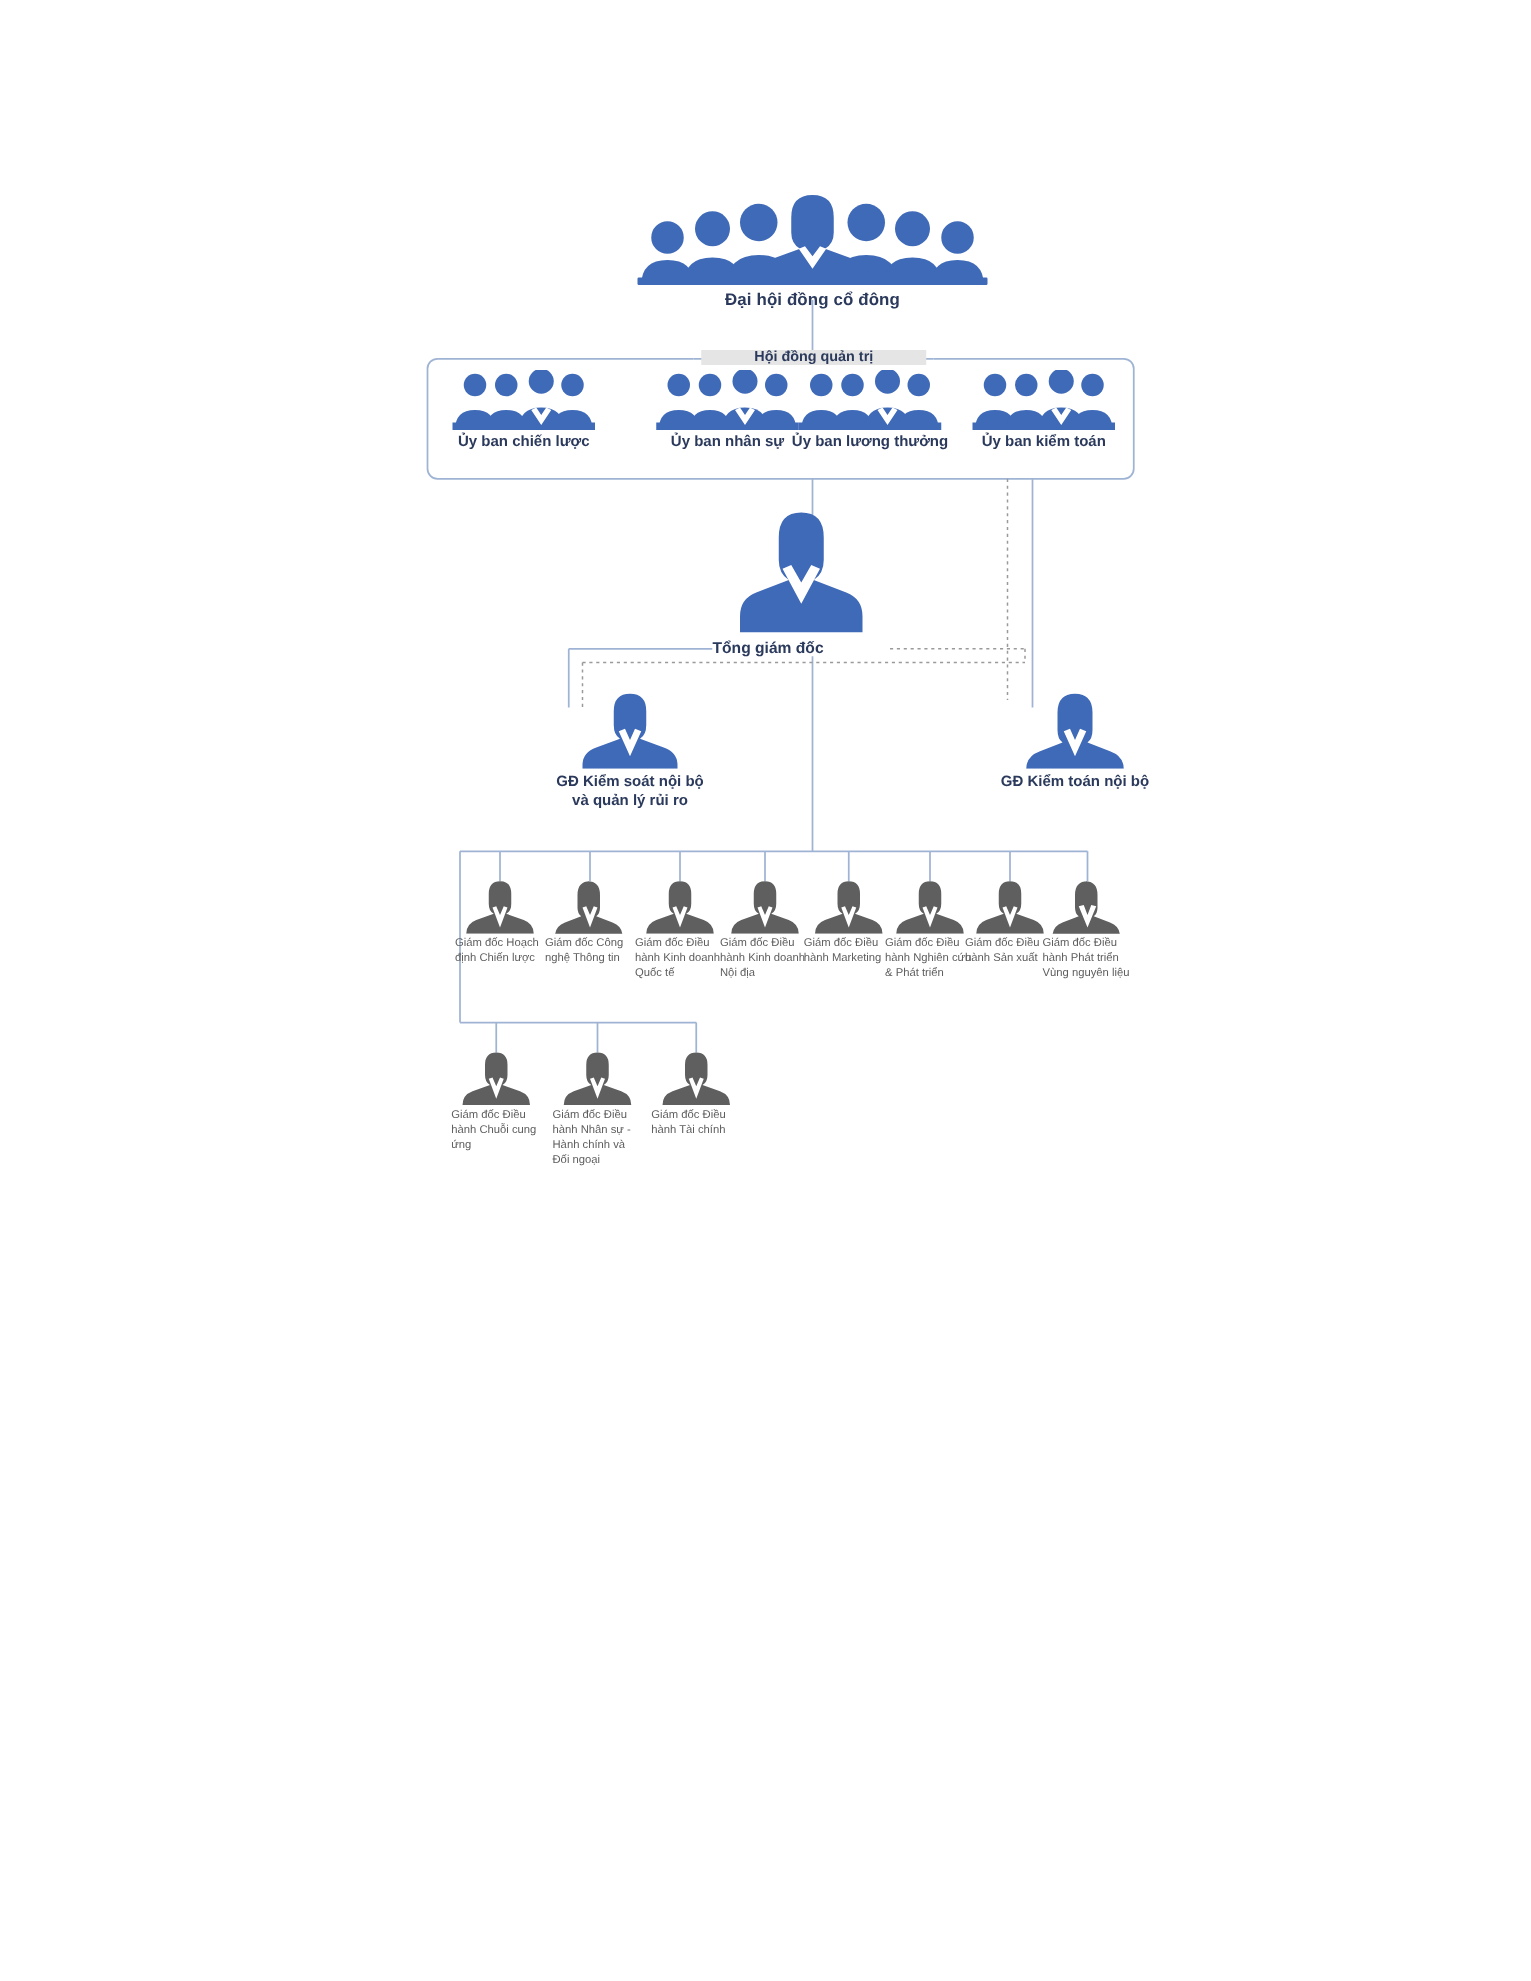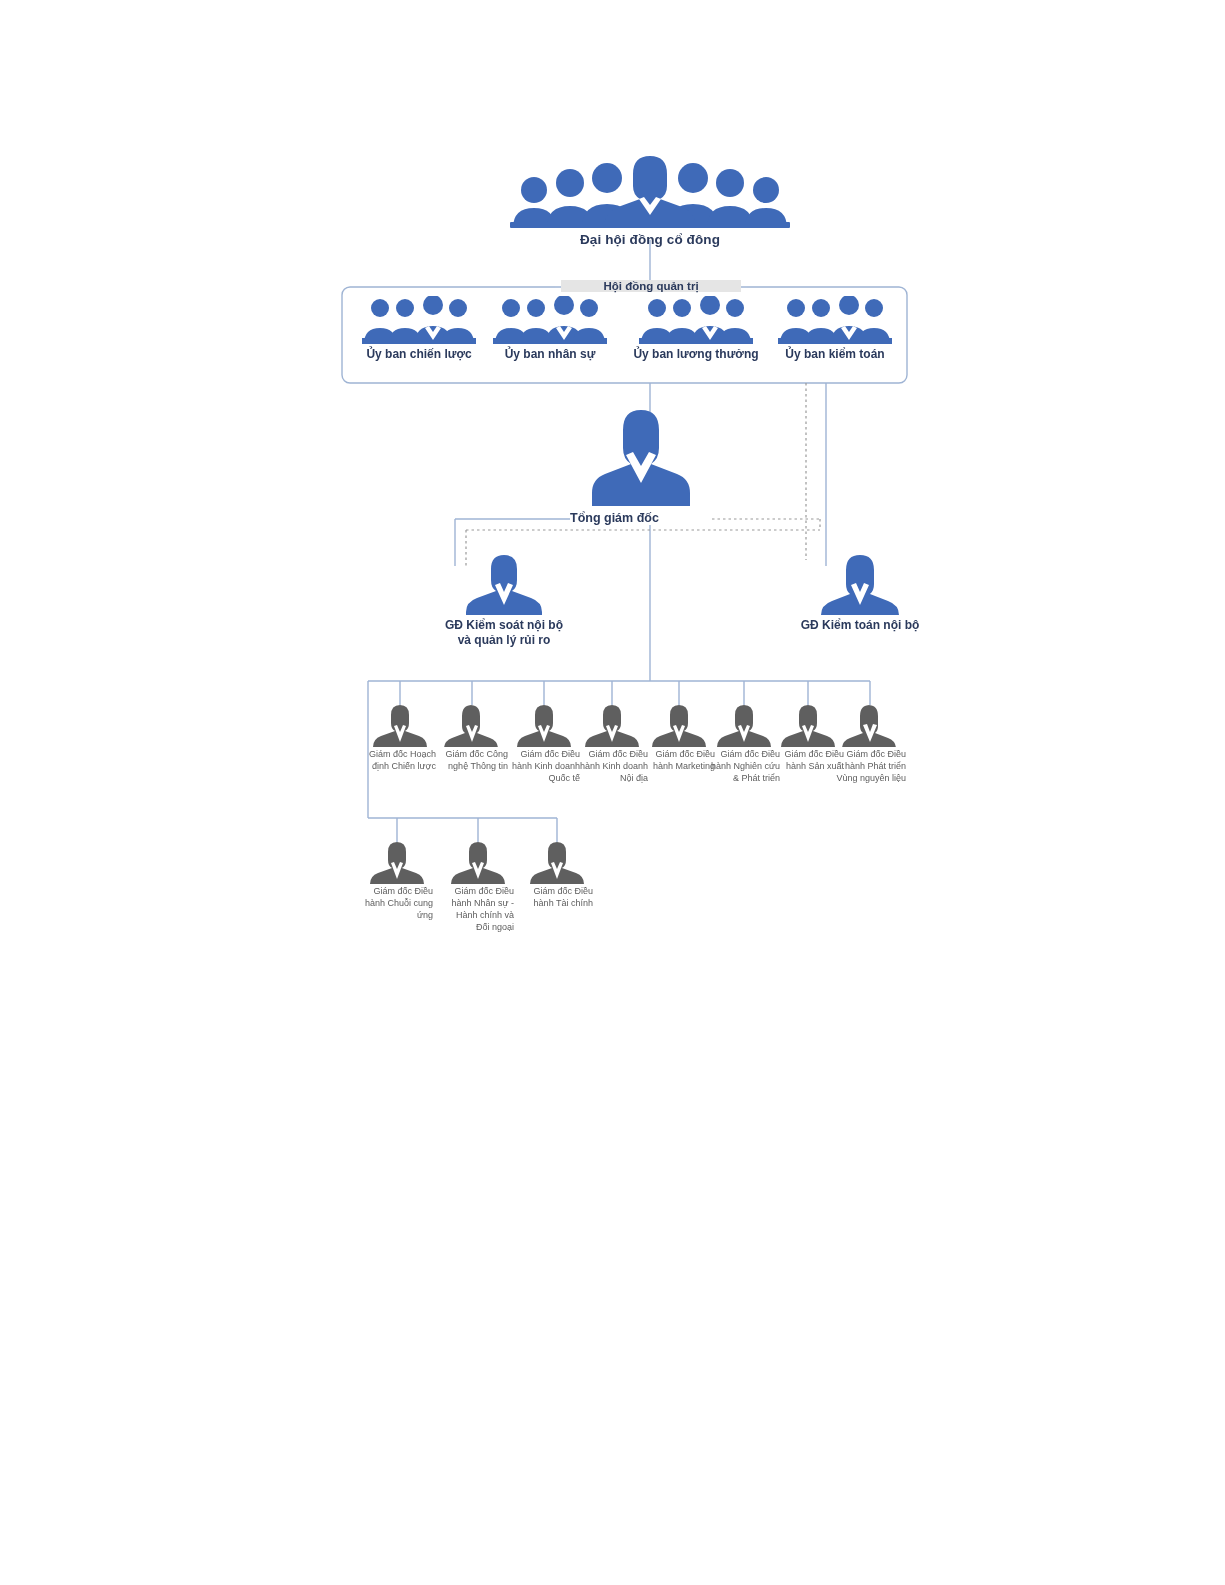--- a/index.html
+++ b/index.html
@@ -72,21 +72,21 @@
     width: 148px;
     text-align: center;
   }
   .committee .caption {
     font-size: 12px;
     font-weight: bold;
     color: #2b3a5c;
     margin-top: 16px;
   }
   #committee-0 { left: 345px; }
-  #committee-1 { left: 476px; text-align: center; }
+  #committee-1 { left: 508px; text-align: center; }
   #committee-2 { left: 622px; }
   #committee-3 { left: 761px; text-align: center; }
 
   
   #node-ceo {
     left: 588px;
     top: 408px;
     width: 106px;
   }
   #ceo-label {
@@ -116,21 +116,21 @@
     font-size: 12px;
     font-weight: bold;
     color: #2b3a5c;
     margin-top: 3px;
     line-height: 1.28;
   }
   
   .exec {
     position: absolute;
     width: 72px;
-    text-align: right;
+    text-align: left;
   }
   .exec .caption {
     font-size: 9px;
     color: #5d5d5d;
     line-height: 1.32;
     margin-top: 2px;
     display: block;
   }
   .row1 { top: 703px; }
   .row2 { top: 840px; }

